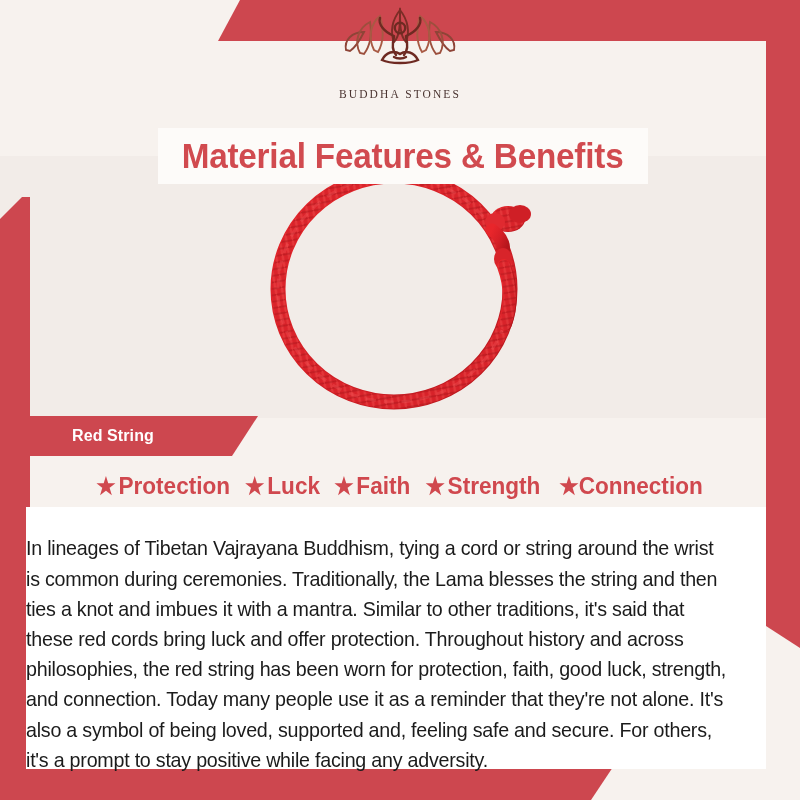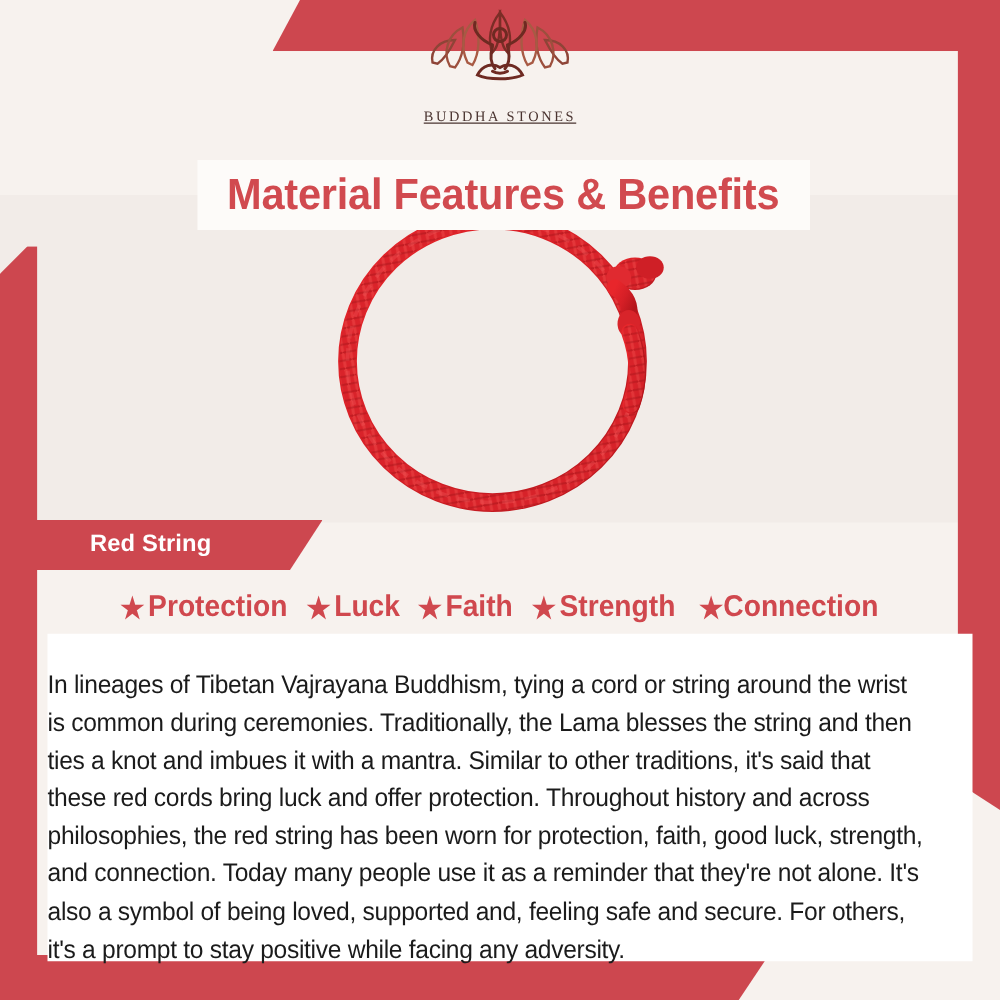--- a/index.html
+++ b/index.html
@@ -54,21 +54,20 @@
     margin-top:6px;
   }
   .logo-mark{width:132px;height:62px;display:block;}
   .logo-text{
     margin-top:20px;
     font-family:"Liberation Serif",serif;
     font-size:11.5px;
     letter-spacing:2.1px;
     color:#4a3430;
     font-weight:400;
-    text-decoration:underline;
   }
 
   
   .title-banner{
     position:absolute;top:100px;left:158px;width:490px;height:56px;
     background:#fdfbf9;
     display:flex;align-items:center;justify-content:center;
     z-index:6;
     margin-top:28px;
   }
@@ -96,21 +95,21 @@
     position:absolute;top:416px;left:0;width:258px;height:40px;
     background:#cd474f;
     clip-path:polygon(0 0,100% 0,calc(100% - 26px) 100%,0 100%);
     display:flex;align-items:center;
     z-index:6;
   }
   .rs-label-text{
     margin-left:72px;
     color:#ffffff;
     font-weight:bold;
-    font-size:19px;
+    font-size:16px;
     letter-spacing:0.1px;
     font-family:"Liberation Sans",sans-serif;
   }
 
   
   .benefits{
     position:absolute;top:466px;left:0;width:800px;height:40px;
     display:flex;align-items:center;justify-content:center;
     z-index:6;
     gap:0px;
@@ -126,21 +125,21 @@
   }
   .benefit .star{
     font-size:23px;line-height:1;margin-right:3px;margin-left:9px;
     color:#d0484e;
   }
   .benefit:first-child .star{margin-left:0;}
   .benefit-tight .star{margin-left:11px;margin-right:0px;}
 
   
   .body-card{
-    position:absolute;top:507px;left:38px;width:740px;height:262px;
+    position:absolute;top:507px;left:26px;width:740px;height:262px;
     background:#ffffff;
     z-index:5;
   }
   .body-copy{
     padding:6px 8px 0 0;
     font-family:"Liberation Sans",sans-serif;
     font-size:20.4px;
     line-height:30.2px;
     color:#1b1b1b;
     letter-spacing:-0.25px;

